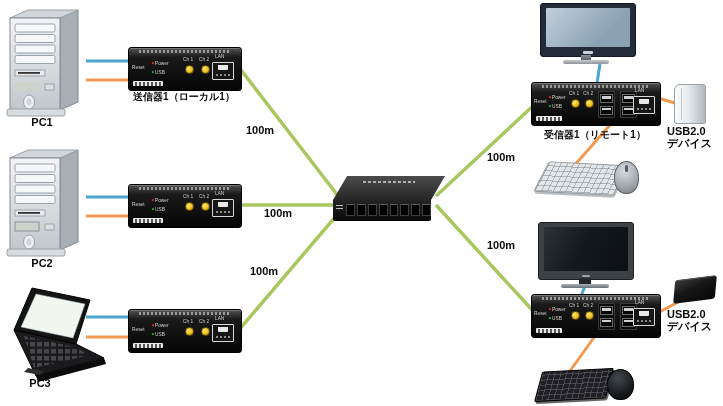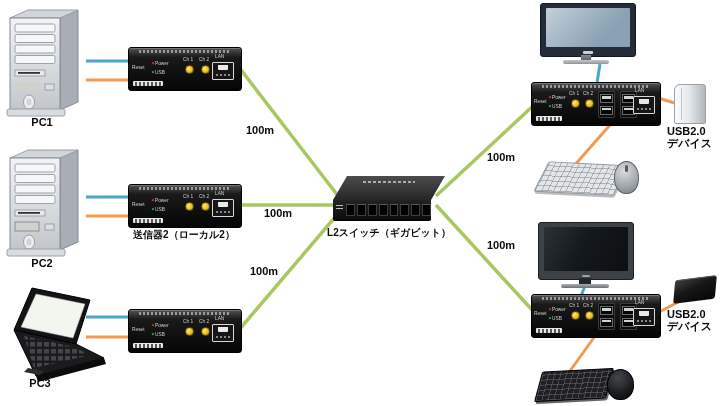--- a/index.html
+++ b/index.html
@@ -194,40 +194,40 @@
     <span class="tiny" style="left:70px;top:9px">Ch 2</span>
     <i class="yled" style="left:56px;top:17px"></i>
     <i class="yled" style="left:72px;top:17px"></i>
     <span class="tiny" style="right:10px;top:6px">LAN</span>
     <div class="rj45" style="right:7px;top:14px">
         <div class="rjpin"></div>
         <div class="rjdash"></div>
       </div>
     <div class="sticker"></div>
   </div>
+  <div class="lab jp abs" style="left:116px;top:90px;width:136px">送信器1（ローカル1）</div>
 
   <div class="extbox tx" style="left:128px;top:184px">
     <div class="box-strip"></div>
     <span class="tiny" style="left:3px;top:17px">Reset</span>
     <div class="ledcol" style="left:23px;top:13px">
       <span class="tiny"><i class="dot red"></i><em>Power</em></span>
       <span class="tiny"><i class="dot green"></i><em>USB</em></span>
     </div>
     <span class="tiny" style="left:54px;top:9px">Ch 1</span>
     <span class="tiny" style="left:70px;top:9px">Ch 2</span>
     <i class="yled" style="left:56px;top:17px"></i>
     <i class="yled" style="left:72px;top:17px"></i>
     <span class="tiny" style="right:10px;top:6px">LAN</span>
     <div class="rj45" style="right:7px;top:14px">
         <div class="rjpin"></div>
         <div class="rjdash"></div>
       </div>
     <div class="sticker"></div>
   </div>
-  <div class="lab jp abs" style="left:116px;top:228px;width:136px">送信器2（ローカル2）</div>
 
   <div class="extbox tx" style="left:128px;top:309px">
     <div class="box-strip"></div>
     <span class="tiny" style="left:3px;top:17px">Reset</span>
     <div class="ledcol" style="left:23px;top:13px">
       <span class="tiny"><i class="dot red"></i><em>Power</em></span>
       <span class="tiny"><i class="dot green"></i><em>USB</em></span>
     </div>
     <span class="tiny" style="left:54px;top:9px">Ch 1</span>
     <span class="tiny" style="left:70px;top:9px">Ch 2</span>
@@ -250,21 +250,20 @@
       <i class="swport"></i>
       <i class="swport"></i>
       <i class="swport"></i>
       <i class="swport"></i>
       <i class="swport"></i>
       <i class="swport"></i>
       <i class="swport"></i>
       <i class="swport"></i>
     </div>
   </div>
-  <div class="lab jp abs" style="left:323px;top:226px;width:132px">L2スイッチ（ギガビット）</div>
 
   <div class="dev mon-frame mon1-frame" style="left:540px;top:3px;width:94px;height:52px">
     <div class="mon1-screen"></div>
     <div class="mon1-logo"></div>
   </div>
   <div class="dev neck" style="left:581px;top:55px;width:10px;height:5px"></div>
   <div class="dev base" style="left:563px;top:60px;width:46px;height:4px"></div>
 
   <div class="extbox rx" style="left:531px;top:82px">
     <div class="box-strip"></div>
@@ -287,20 +286,21 @@
           <i></i>
         </div>
     </div>
     <span class="tiny" style="right:9px;top:5px">LAN</span>
     <div class="rj45" style="right:5px;top:13px">
         <div class="rjpin"></div>
         <div class="rjdash"></div>
       </div>
     <div class="sticker" style="width:26px"></div>
   </div>
+  <div class="lab jp abs" style="left:521px;top:128px;width:148px">受信器1（リモート1）</div>
 
   <div class="dev usbtower" style="left:674px;top:84px"></div>
   <div class="lab abs" style="left:667px;top:126px;font-size:11px;line-height:11.5px;z-index:3">
     <div>USB2.0</div>
     <div>デバイス</div>
   </div>
 
   <div class="dev kb kb-white" style="left:541px;top:163px"></div>
   <div class="dev mouse mouse-gray" style="left:614px;top:161px">
       <div class="wheel"></div>

